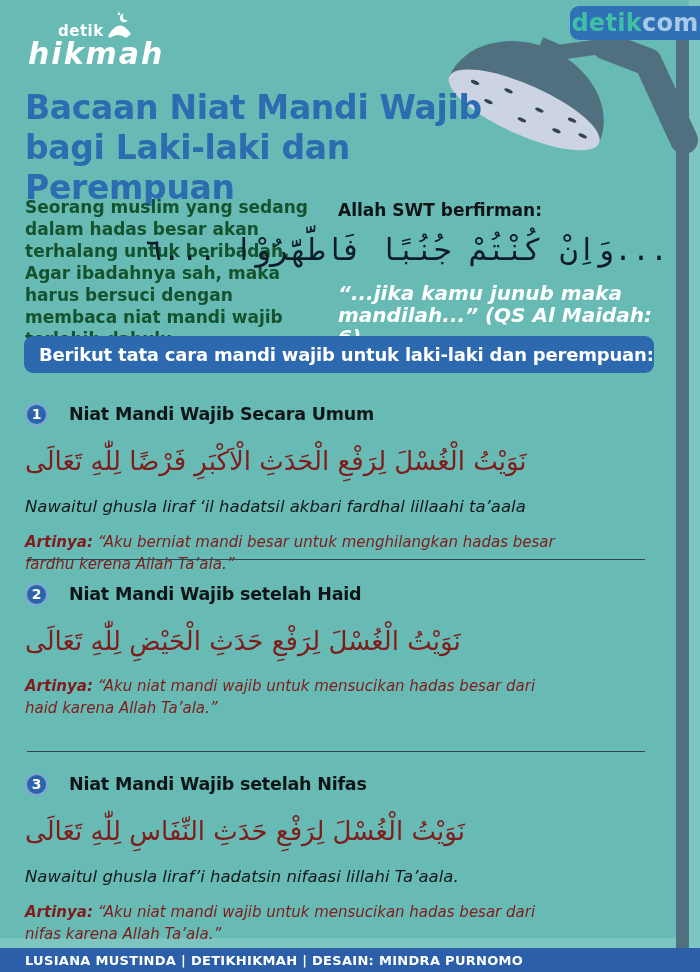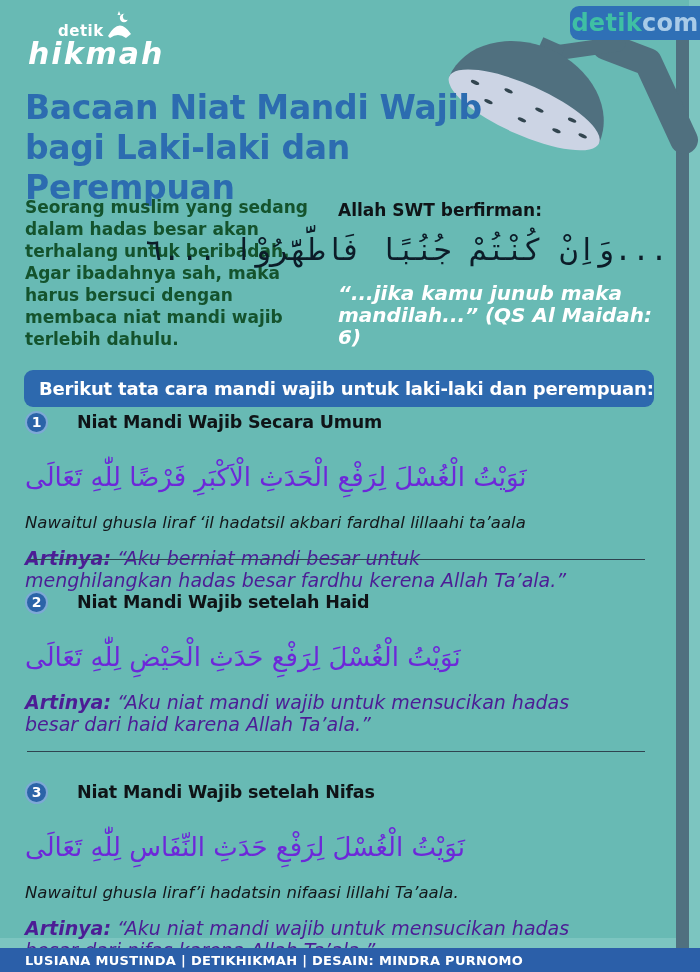--- a/index.html
+++ b/index.html
@@ -47,46 +47,46 @@
     direction:rtl;text-align:left;
     color:#0c1c28;font-size:30px;line-height:44px;margin-top:10px;
     font-family:Liberation Mono, monospace;white-space:nowrap;
   }
   .firman-quote{
     margin-top:8px;color:#ffffff;font-size:20px;font-weight:bold;
     font-style:italic;line-height:22px;
   }
   
   .banner{
-    position:absolute;left:24px;top:370px;width:630px;height:37px;
+    position:absolute;left:24px;top:336px;width:630px;height:37px;
     background:#2d69ae;border-radius:9px;
     display:flex;align-items:center;padding-left:15px;box-sizing:border-box;
   }
   .banner span{color:#ffffff;font-size:18px;font-weight:bold;letter-spacing:-0.2px;}
   
   .item{position:absolute;left:25px;width:630px;}
   .item-head{display:flex;align-items:center;gap:13px;}
   .num{
     width:23px;height:23px;border-radius:50%;
     background:#2b64a8;border:2px solid #7ea9d6;box-sizing:border-box;
     color:#ffffff;font-size:14px;font-weight:bold;
     display:flex;align-items:center;justify-content:center;flex:0 0 auto;
   }
-  .item-head h2{margin:16px;color:#0f1417;font-size:17.5px;font-weight:bold;letter-spacing:-0.2px;}
+  .item-head h2{margin:8px;color:#0f1417;font-size:17.5px;font-weight:bold;letter-spacing:-0.2px;}
   .item-arabic{
     direction:rtl;text-align:left;margin-top:9px;
-    color:#6d28d9;font-size:26px;line-height:40px;
+    color:#7f1d1d;font-size:26px;line-height:40px;
     font-family:"DejaVu Sans",sans-serif;white-space:nowrap;
   }
   .item-latin{
     margin-top:15px;color:#14181b;font-size:16.5px;font-style:italic;line-height:21px;
   }
   .item-meaning{
     margin:14px 0 0 0;width:545px;
-    color:#4c1d95;font-size:19px;font-style:italic;line-height:22px;
+    color:#7f1d1d;font-size:15px;font-style:italic;line-height:22px;
   }
   .item-meaning b{font-style:italic;}
   .divider{
     position:absolute;left:27px;width:618px;height:0;
     border-top:1.5px solid #2e4450;
   }
   
   .footer{
     position:absolute;left:0;top:948px;width:700px;height:24px;
     background:#2b5fa9;display:flex;align-items:center;

